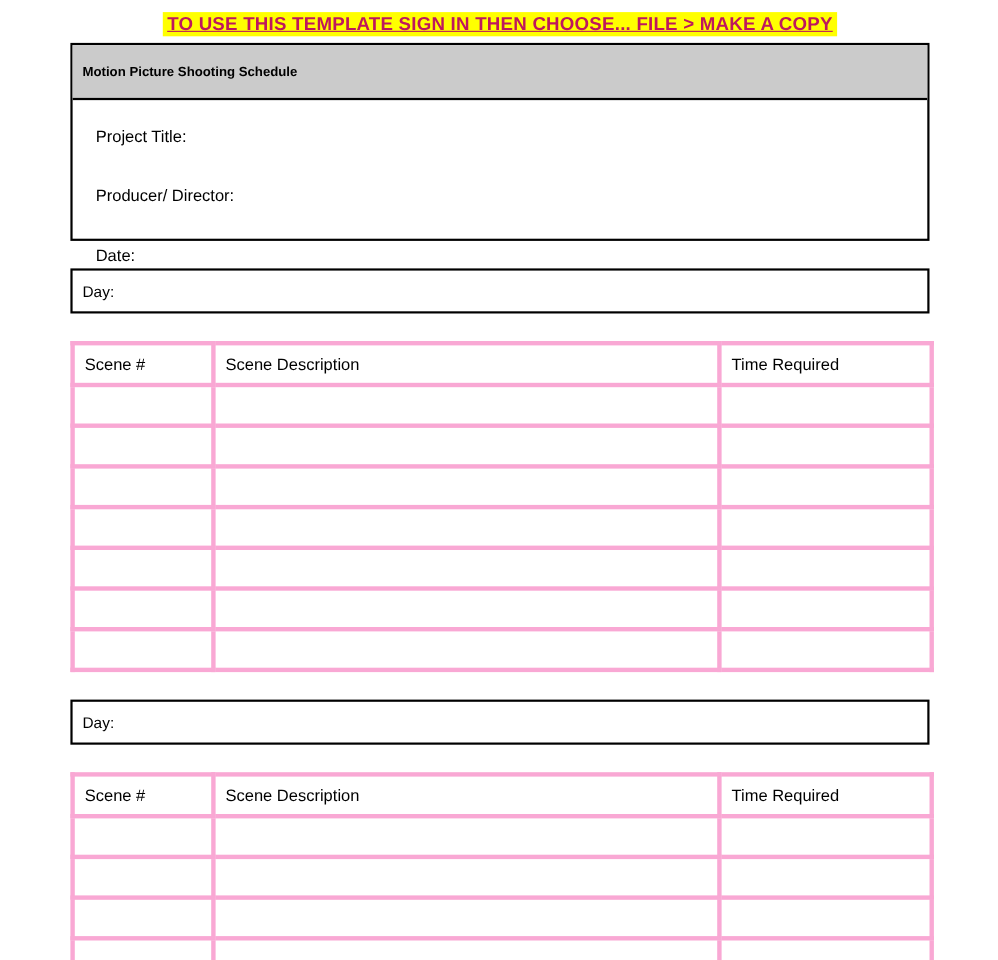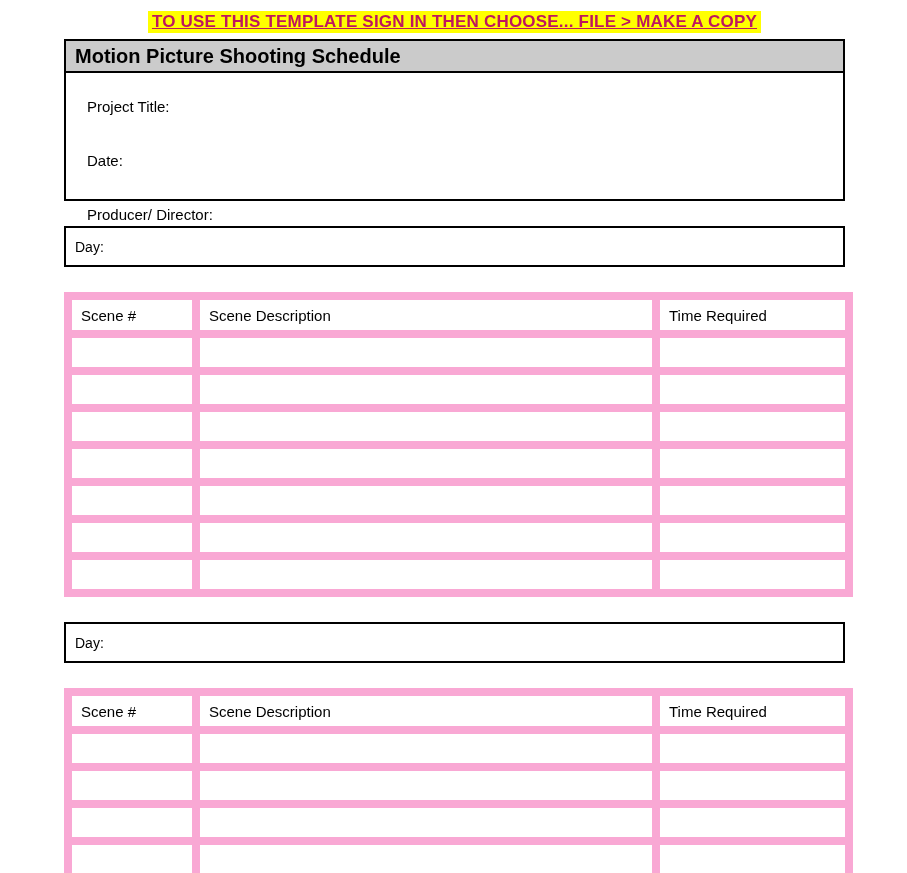--- a/index.html
+++ b/index.html
@@ -28,26 +28,26 @@
     text-decoration: underline;
     letter-spacing: 0.2px;
     white-space: nowrap;
   }
 
   
   .header-box { margin-top: 6px; border: 2px solid #000; }
   .header-bar {
     background: #cbcbcb;
     border-bottom: 2px solid #000;
-    height: 32px;
+    height: 50px;
     display: flex;
     align-items: center;
     padding-left: 9px;
     font-weight: bold;
-    font-size: 20px;
+    font-size: 12px;
   }
   .project-body { height: 126px; padding: 1px 9px; }
   .project-body p { margin: 12px; font-size: 15px; line-height: 42px; }
 
   
   .day-box {
     margin-top: 25px;
     border: 2px solid #000;
     height: 41px;
     display: flex;
@@ -57,21 +57,21 @@
   }
 
   
   table.scene-table {
     margin-top: 25px;
     border-collapse: collapse;
     width: 781px;
     table-layout: fixed;
   }
   table.scene-table th, table.scene-table td {
-    border: 8px solid #f9a8d4;
+    border: 4px solid #f9a8d4;
     font-size: 15px;
     font-weight: normal;
     text-align: left;
     vertical-align: middle;
     padding: 0 0 0 9px;
   }
   table.scene-table th { height: 38px; }
   table.scene-table td { height: 37px; }
   col.col-num  { width: 128px; }
   col.col-desc { width: 460px; }
@@ -85,22 +85,22 @@
   <div class="content">
 
     <div class="banner-row">
       <span class="banner-text">TO USE THIS TEMPLATE SIGN IN THEN CHOOSE... FILE &gt; MAKE A COPY</span>
     </div>
 
     <div class="header-box">
       <div class="header-bar">Motion Picture Shooting Schedule</div>
       <div class="project-body">
         <p>Project Title:</p>
+        <p>Producer/ Director:</p>
         <p>Date:</p>
-        <p>Producer/ Director:</p>
       </div>
     </div>
 
     <div class="day-box">
       <span>Day:</span>
     </div>
 
     <table class="scene-table">
       <colgroup>
           <col class="col-num">

